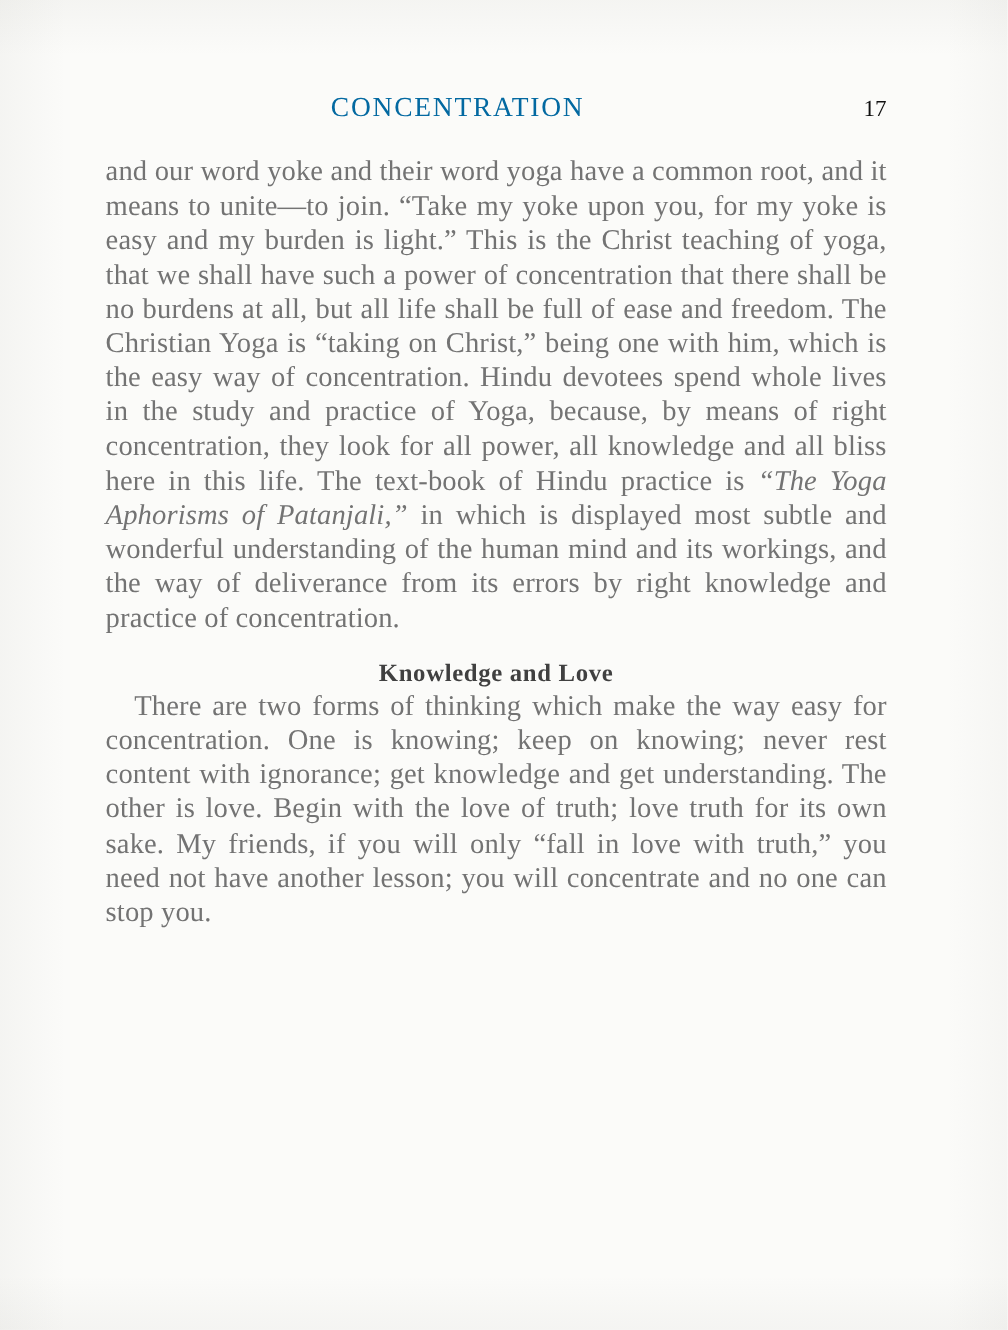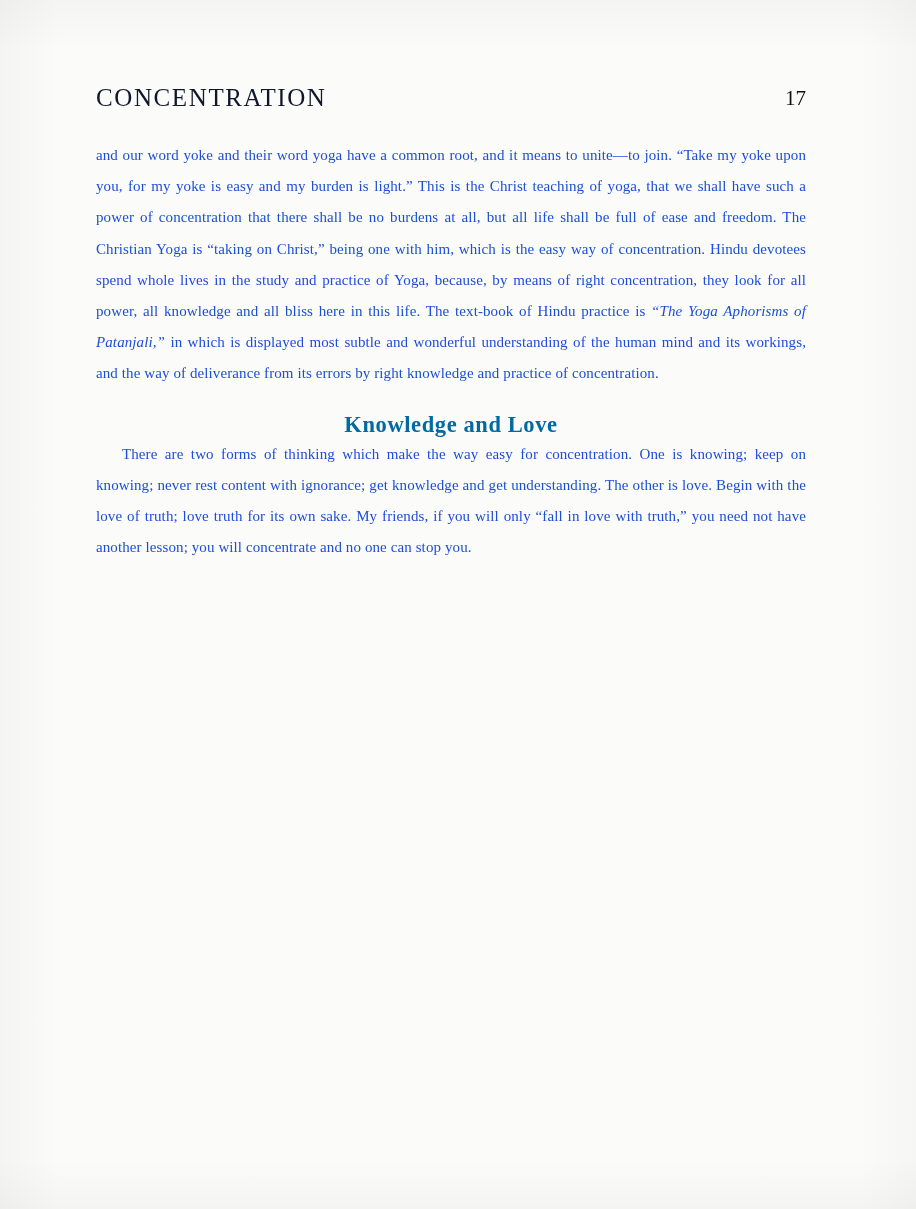--- a/index.html
+++ b/index.html
@@ -41,56 +41,56 @@
   }
   .header {
     margin-top: 84px;
     height: 34px;
     position: relative;
   }
   .running-head {
     position: absolute;
     left: 0;
     width: 640px;
-    text-align: left;
+    text-align: center;
     font-size: 25px;
     letter-spacing: 1.6px;
     font-family: "Liberation Serif", serif;
-    color: #0f172a;
+    color: #0369a1;
   }
   .folio {
     position: absolute;
     right: 0;
     top: 2px;
     font-size: 21px;
     font-weight: normal;
     color: #101010;
   }
   .body-block {
     margin-top: 22px;
   }
   p.para {
     margin: 0;
-    font-size: 15px;
+    font-size: 26px;
     line-height: 31.2px;
     text-align: justify;
     text-justify: inter-word;
-    color: #1d4ed8;
+    color: #737373;
     letter-spacing: 0.1px;
   }
   p.para.indent {
     text-indent: 26px;
   }
   .subhead {
     margin: 21px 0 0 0;
     text-align: center;
     font-size: 22.5px;
     line-height: 28px;
     letter-spacing: 0.6px;
-    color: #0369a1;
+    color: #404040;
   }
   .faded {
     color: #3a3a38;
   }
   .ital {
     font-style: italic;
   }
 </style>
 </head>
 <body>

